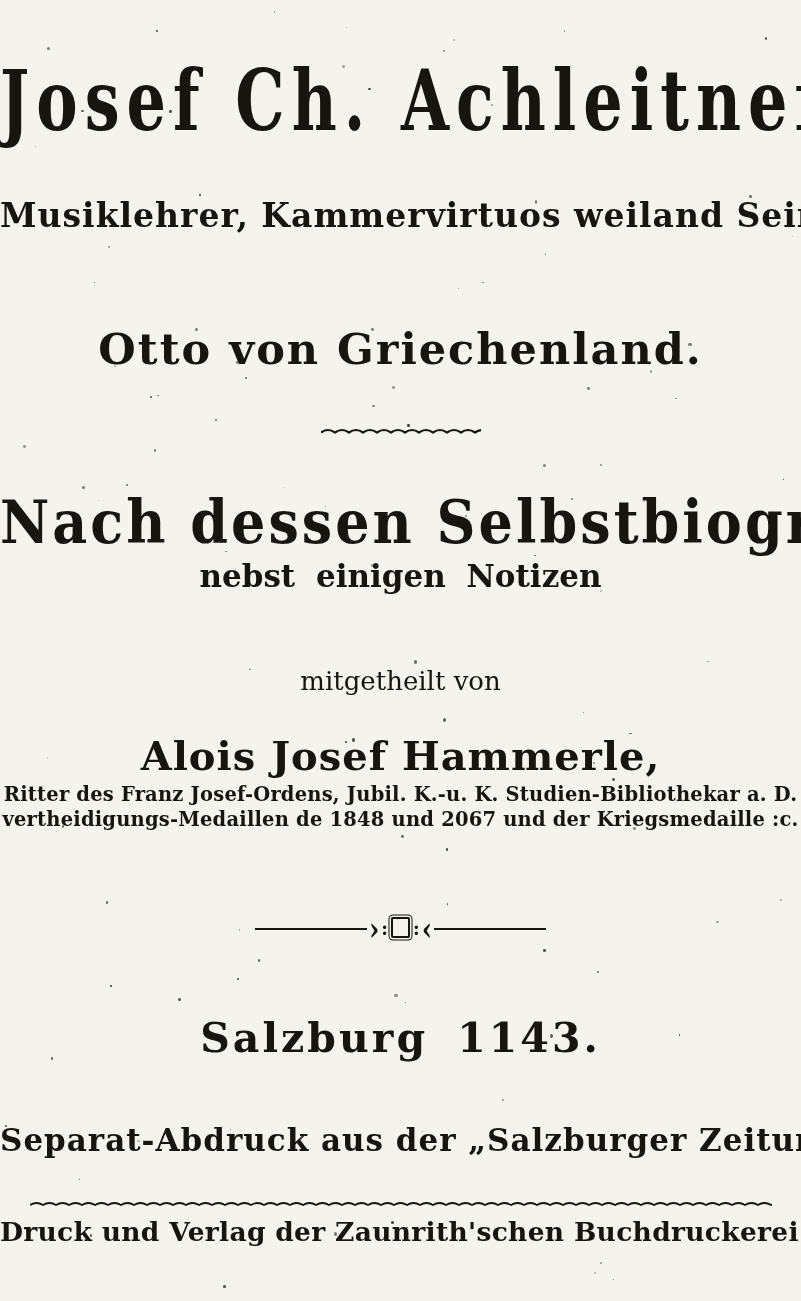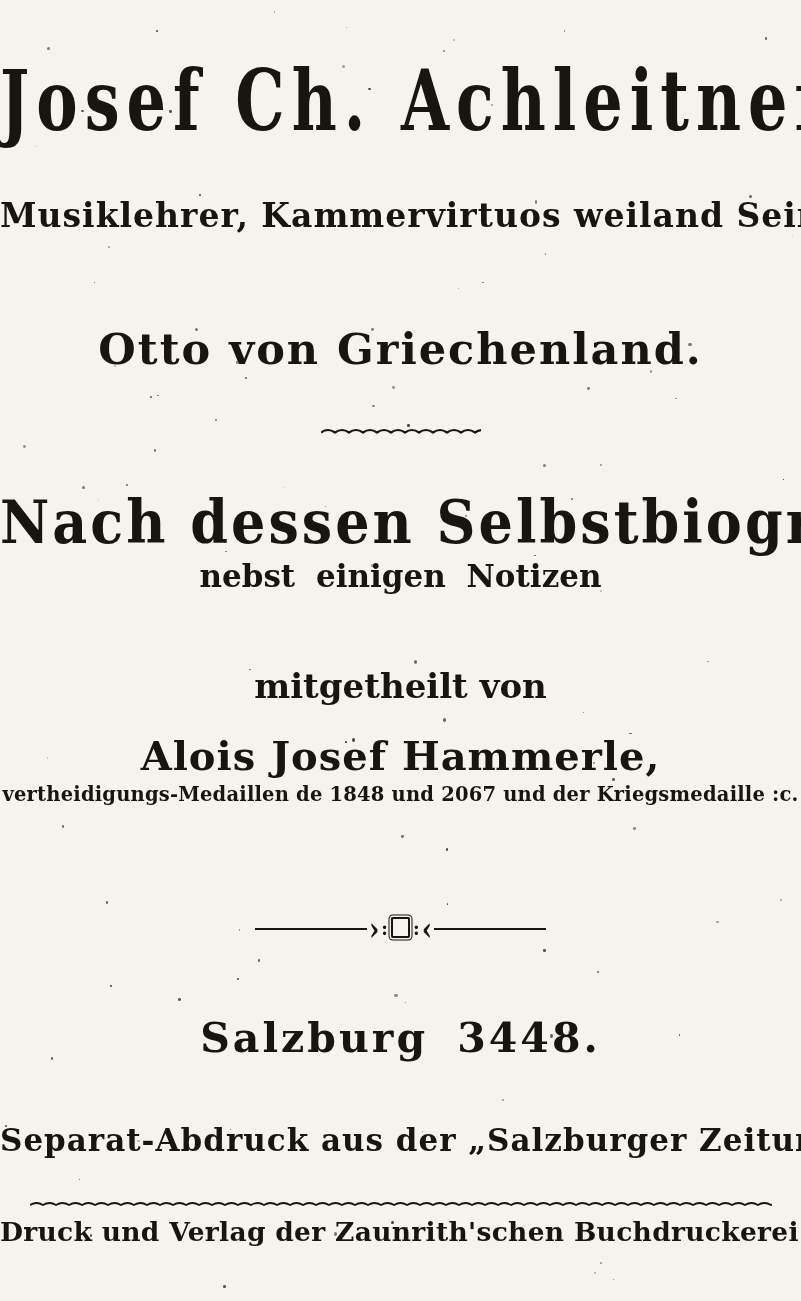--- a/index.html
+++ b/index.html
@@ -28,21 +28,21 @@
   .squiggle-wrap{top:424px;}
   .section-title{
     top:486px;
     font-size:54px;
     font-weight:bold;
     letter-spacing:3px;
     transform:scaleY(1.12);
     transform-origin:top center;
   }
   .subsection{top:558px;font-size:31px;font-weight:600;word-spacing:10px;}
-  .byline-intro{top:666px;font-size:34px;font-weight:700;}
+  .byline-intro{top:666px;font-size:26px;font-weight:400;}
   .author{top:732px;font-size:40px;font-weight:bold;letter-spacing:1px;}
 
   .credentials{
     position:absolute;top:782px;left:0;width:100%;
     text-align:center;
     font-size:19.5px;font-weight:600;line-height:25px;
     letter-spacing:.2px;
   }
 
   .arrow-divider{
@@ -91,34 +91,35 @@
 
   <div class="line section-title">Nach dessen Selbstbiographie</div>
 
   <div class="line subsection">nebst einigen Notizen</div>
 
   <div class="line byline-intro">mitgetheilt von</div>
 
   <div class="line author">Alois Josef Hammerle,</div>
 
   <div class="credentials">
+    <div>Ritter des Franz Josef-Ordens, Jubil. K.-u. K. Studien-Bibliothekar a. D.</div>
     <div>vertheidigungs-Medaillen de 1848 und 2067 und der Kriegsmedaille :c.</div>
   </div>
 
   <div class="arrow-divider">
     <span class="divider-line"></span>
     <span class="divider-arrow">›</span>
     <span class="divider-dots">:</span>
     <span class="divider-box"></span>
     <span class="divider-dots">:</span>
     <span class="divider-arrow">‹</span>
     <span class="divider-line"></span>
   </div>
 
-  <div class="line imprint-place-year">Salzburg 3448.</div>
+  <div class="line imprint-place-year">Salzburg 1143.</div>
 
   <div class="line reprint-note">Separat-Abdruck aus der „Salzburger Zeitung.“</div>
 
   <div class="line wavy-rule-wrap">
     <svg class="wave" width="742" height="10">
         <path d="M0 7 q 6.5 -4 13 0 q 6.5 -4 13 0 q 6.5 -4 13 0 q 6.5 -4 13 0 q 6.5 -4 13 0 q 6.5 -4 13 0 q 6.5 -4 13 0 q 6.5 -4 13 0 q 6.5 -4 13 0 q 6.5 -4 13 0 q 6.5 -4 13 0 q 6.5 -4 13 0 q 6.5 -4 13 0 q 6.5 -4 13 0 q 6.5 -4 13 0 q 6.5 -4 13 0 q 6.5 -4 13 0 q 6.5 -4 13 0 q 6.5 -4 13 0 q 6.5 -4 13 0 q 6.5 -4 13 0 q 6.5 -4 13 0 q 6.5 -4 13 0 q 6.5 -4 13 0 q 6.5 -4 13 0 q 6.5 -4 13 0 q 6.5 -4 13 0 q 6.5 -4 13 0 q 6.5 -4 13 0 q 6.5 -4 13 0 q 6.5 -4 13 0 q 6.5 -4 13 0 q 6.5 -4 13 0 q 6.5 -4 13 0 q 6.5 -4 13 0 q 6.5 -4 13 0 q 6.5 -4 13 0 q 6.5 -4 13 0 q 6.5 -4 13 0 q 6.5 -4 13 0 q 6.5 -4 13 0 q 6.5 -4 13 0 q 6.5 -4 13 0 q 6.5 -4 13 0 q 6.5 -4 13 0 q 6.5 -4 13 0 q 6.5 -4 13 0 q 6.5 -4 13 0 q 6.5 -4 13 0 q 6.5 -4 13 0 q 6.5 -4 13 0 q 6.5 -4 13 0 q 6.5 -4 13 0 q 6.5 -4 13 0 q 6.5 -4 13 0 q 6.5 -4 13 0 q 6.5 -4 13 0 q 6.5 -4 13 0" stroke-width="1.8"></path>
       </svg>
   </div>
 
   <div class="line printer-line">Druck und Verlag der Zaunrith'schen Buchdruckerei in Salzburg.</div>

